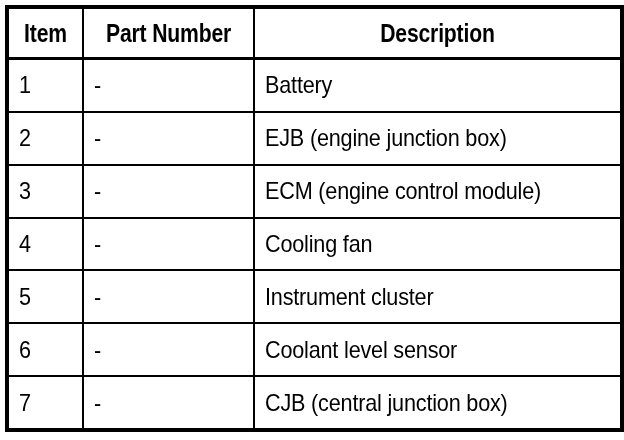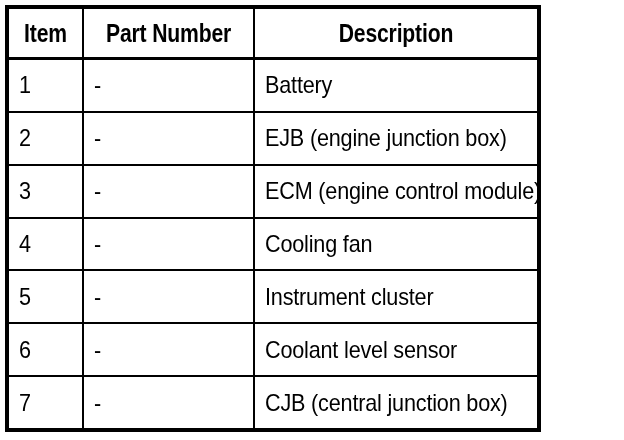--- a/index.html
+++ b/index.html
@@ -12,21 +12,21 @@
     height: 440px;
     overflow: hidden;
     font-family: "Liberation Sans", sans-serif;
     color: #000000;
   }
 
   #parts-table-wrap {
     position: absolute;
     left: 5px;
     top: 5px;
-    width: 536px;
+    width: 619px;
     height: 427px;
     box-sizing: border-box;
     border: 4px solid #000000;
     background: #ffffff;
   }
 
   table.parts-table {
     width: 100%;
     height: 100%;
     border-collapse: collapse;

